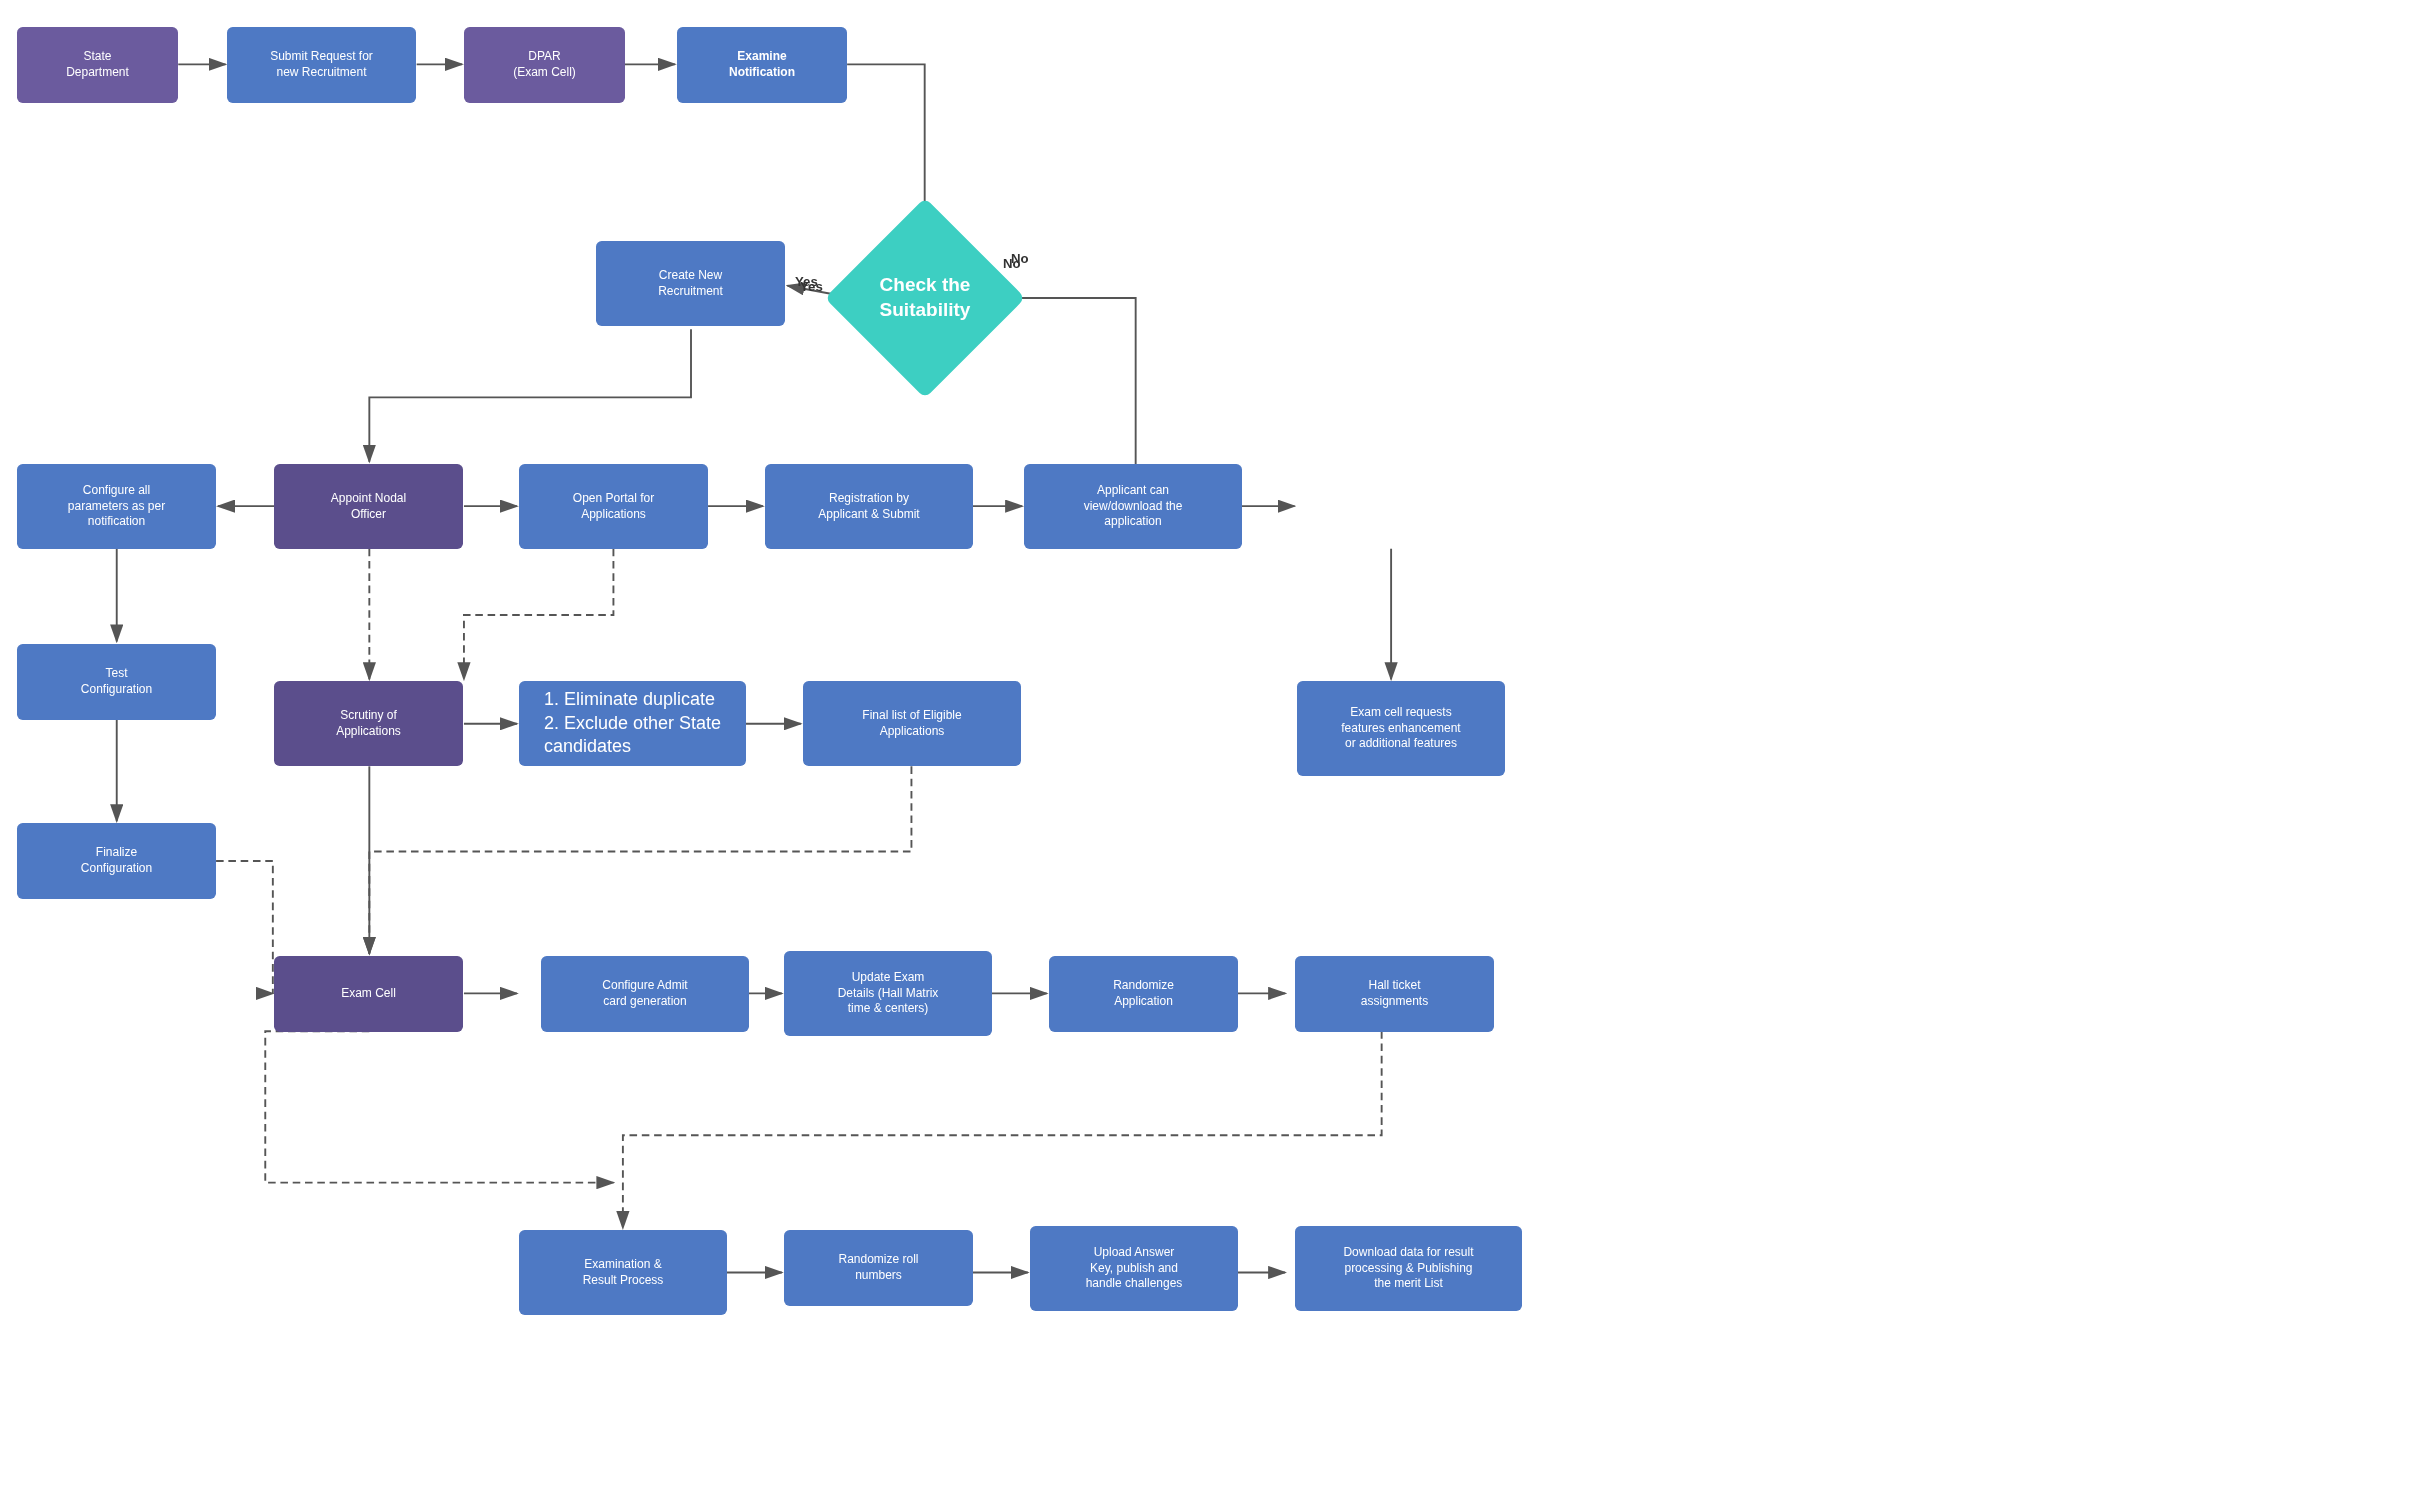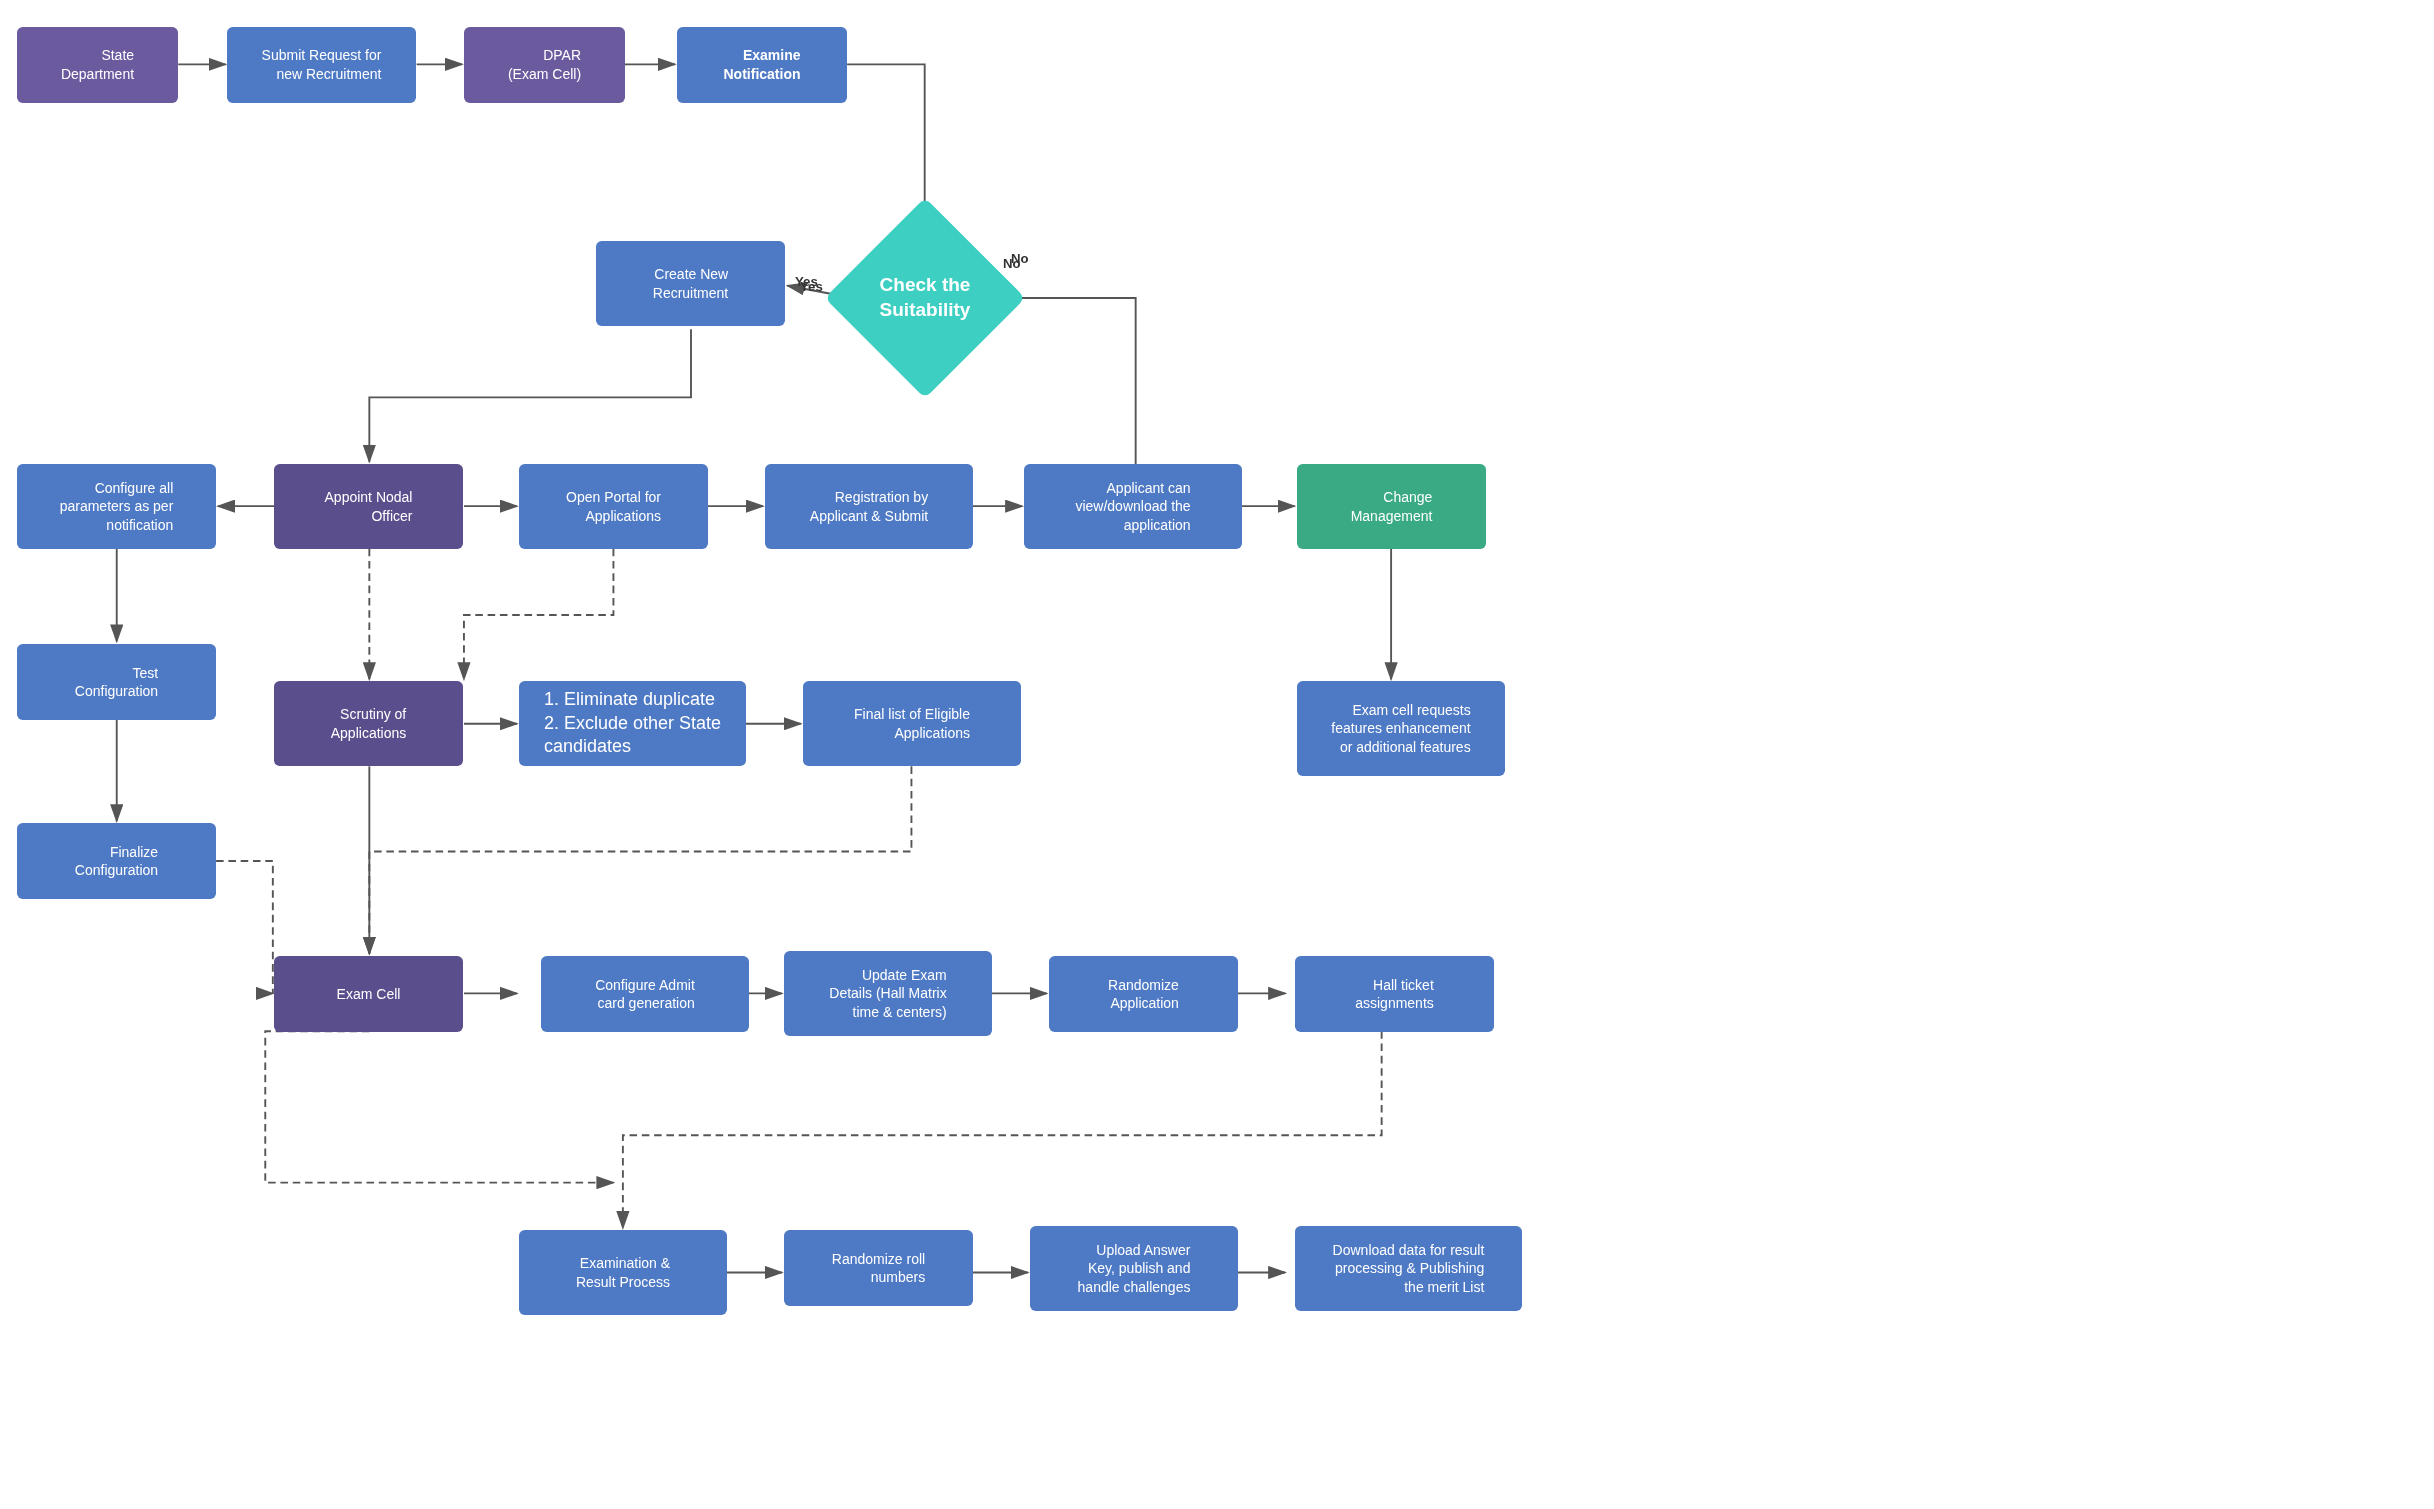--- a/index.html
+++ b/index.html
@@ -12,27 +12,27 @@
     .diagram {
       position: relative;
       width: 2435px;
       height: 1509px;
     }
     .node {
       position: absolute;
       display: flex;
       align-items: center;
       justify-content: center;
-      text-align: right;
+      text-align: center;
       border-radius: 5.7px;
       padding: 9.5px 13.2px;
       line-height: 1.3;
       font-weight: 500;
       color: #fff;
-      font-size: 14px;
+      font-size: 12px;
     }
     .purple { background: #6b5b9e; }
     .blue { background: #4e79c4; }
     .dark-purple { background: #5b4e8c; }
     .green { background: #3aaa85; }
     .teal-diamond {
       position: absolute;
       width: 142px;
       height: 142px;
       background: #3dcfc2;
@@ -198,23 +198,20 @@
   </div>
 
   <div class="node blue" style="left:765px;top:464px;width:208px;height:85px;">
     Registration by<br>Applicant &amp; Submit
   </div>
 
   <div class="node blue" style="left:1024px;top:464px;width:218px;height:85px;">
     Applicant can<br>view/download the<br>application
   </div>
 
-  <div class="node green" style="left:1297px;top:464px;width:189px;height:85px;">
-    Change<br>Management
-  </div>
 
   <div class="node blue" style="left:17px;top:644px;width:199px;height:76px;">
     Test<br>Configuration
   </div>
 
   <div class="node dark-purple" style="left:274px;top:681px;width:189px;height:85px;">
     Scrutiny of<br>Applications
   </div>
 
   <div class="node blue" style="left:519px;top:681px;width:227px;height:85px;font-size:18px;text-align:left;padding:14px 15px;">

